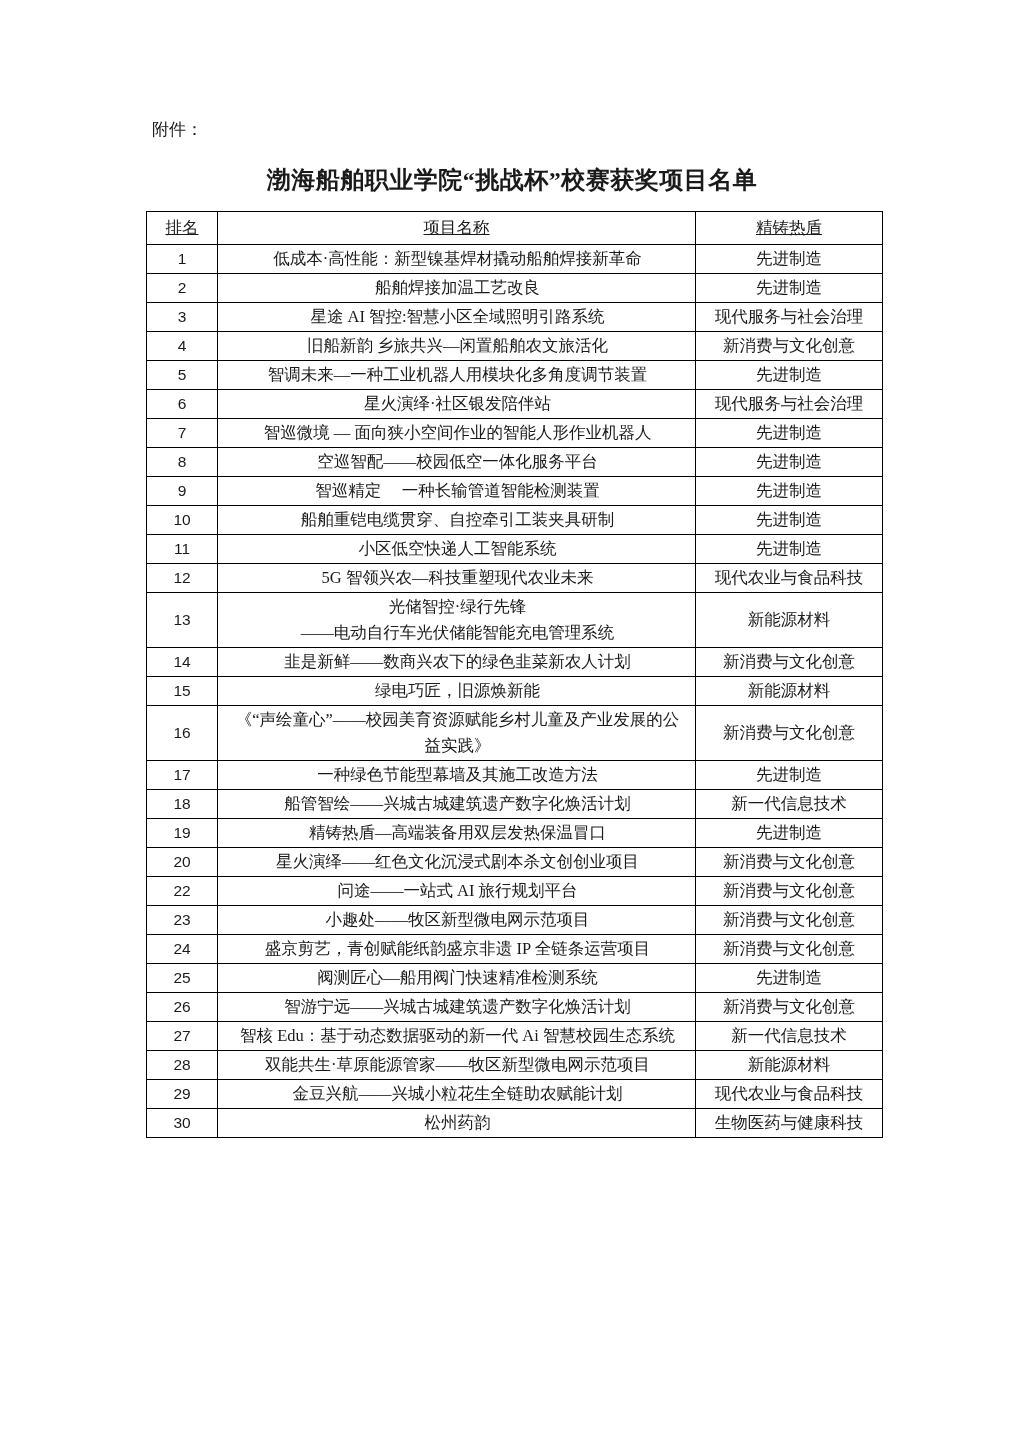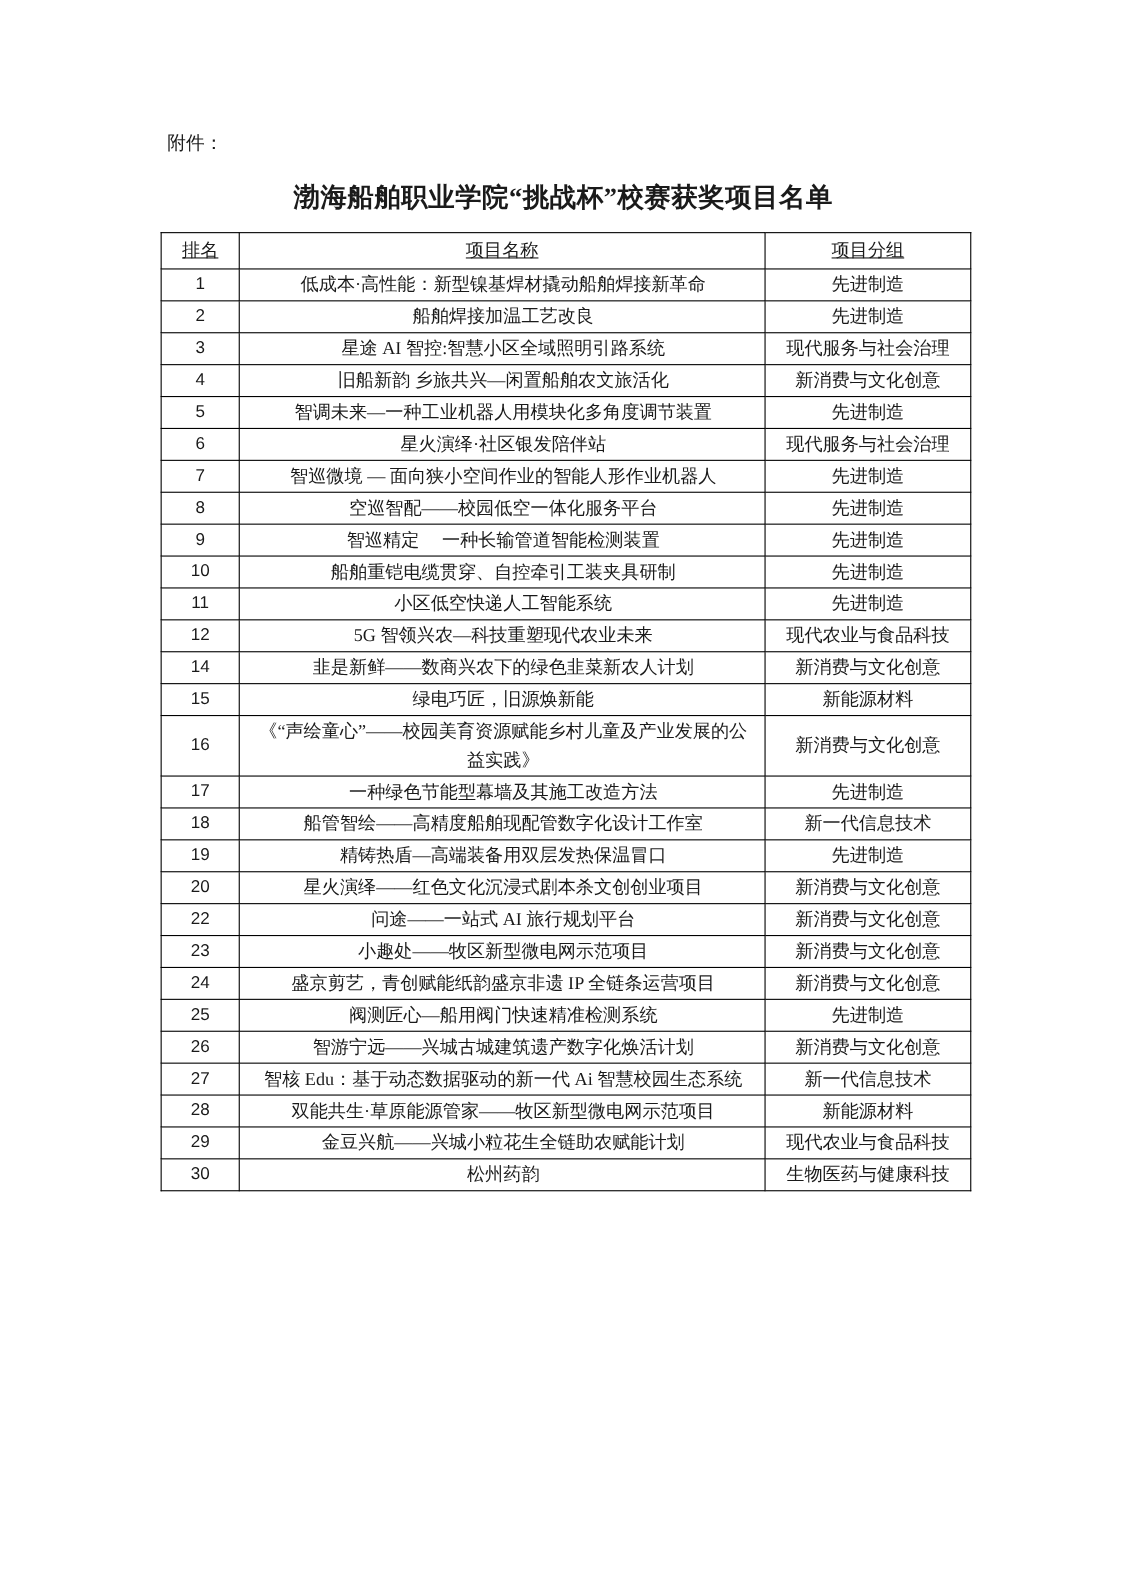--- a/index.html
+++ b/index.html
@@ -92,21 +92,21 @@
   <table class="projects-table">
     <colgroup>
       <col class="col-rank">
       <col class="col-name">
       <col class="col-group">
     </colgroup>
     <thead>
       <tr>
         <th>排名</th>
         <th>项目名称</th>
-        <th>项目分组</th>
+        <th>精铸热盾</th>
       </tr>
     </thead>
     <tbody>
         <tr>
           <td class="cell-rank">1</td>
           <td class="cell-name">低成本·高性能：新型镍基焊材撬动船舶焊接新革命</td>
           <td class="cell-group">先进制造</td>
         </tr>
         <tr>
           <td class="cell-rank">2</td>
@@ -157,20 +157,26 @@
           <td class="cell-rank">11</td>
           <td class="cell-name">小区低空快递人工智能系统</td>
           <td class="cell-group">先进制造</td>
         </tr>
         <tr>
           <td class="cell-rank">12</td>
           <td class="cell-name">5G 智领兴农—科技重塑现代农业未来</td>
           <td class="cell-group">现代农业与食品科技</td>
         </tr>
         <tr>
+          <td class="cell-rank">13</td>
+          <td class="cell-name">光储智控·绿行先锋
+——电动自行车光伏储能智能充电管理系统</td>
+          <td class="cell-group">新能源材料</td>
+        </tr>
+        <tr>
           <td class="cell-rank">14</td>
           <td class="cell-name">韭是新鲜——数商兴农下的绿色韭菜新农人计划</td>
           <td class="cell-group">新消费与文化创意</td>
         </tr>
         <tr>
           <td class="cell-rank">15</td>
           <td class="cell-name">绿电巧匠，旧源焕新能</td>
           <td class="cell-group">新能源材料</td>
         </tr>
         <tr>
@@ -178,21 +184,21 @@
           <td class="cell-name">《“声绘童心”——校园美育资源赋能乡村儿童及产业发展的公益实践》</td>
           <td class="cell-group">新消费与文化创意</td>
         </tr>
         <tr>
           <td class="cell-rank">17</td>
           <td class="cell-name">一种绿色节能型幕墙及其施工改造方法</td>
           <td class="cell-group">先进制造</td>
         </tr>
         <tr>
           <td class="cell-rank">18</td>
-          <td class="cell-name">船管智绘——高精度船舶现配管数字化设计工作室</td>
+          <td class="cell-name">船管智绘——兴城古城建筑遗产数字化焕活计划</td>
           <td class="cell-group">新一代信息技术</td>
         </tr>
         <tr>
           <td class="cell-rank">19</td>
           <td class="cell-name">精铸热盾—高端装备用双层发热保温冒口</td>
           <td class="cell-group">先进制造</td>
         </tr>
         <tr>
           <td class="cell-rank">20</td>
           <td class="cell-name">星火演绎——红色文化沉浸式剧本杀文创创业项目</td>

